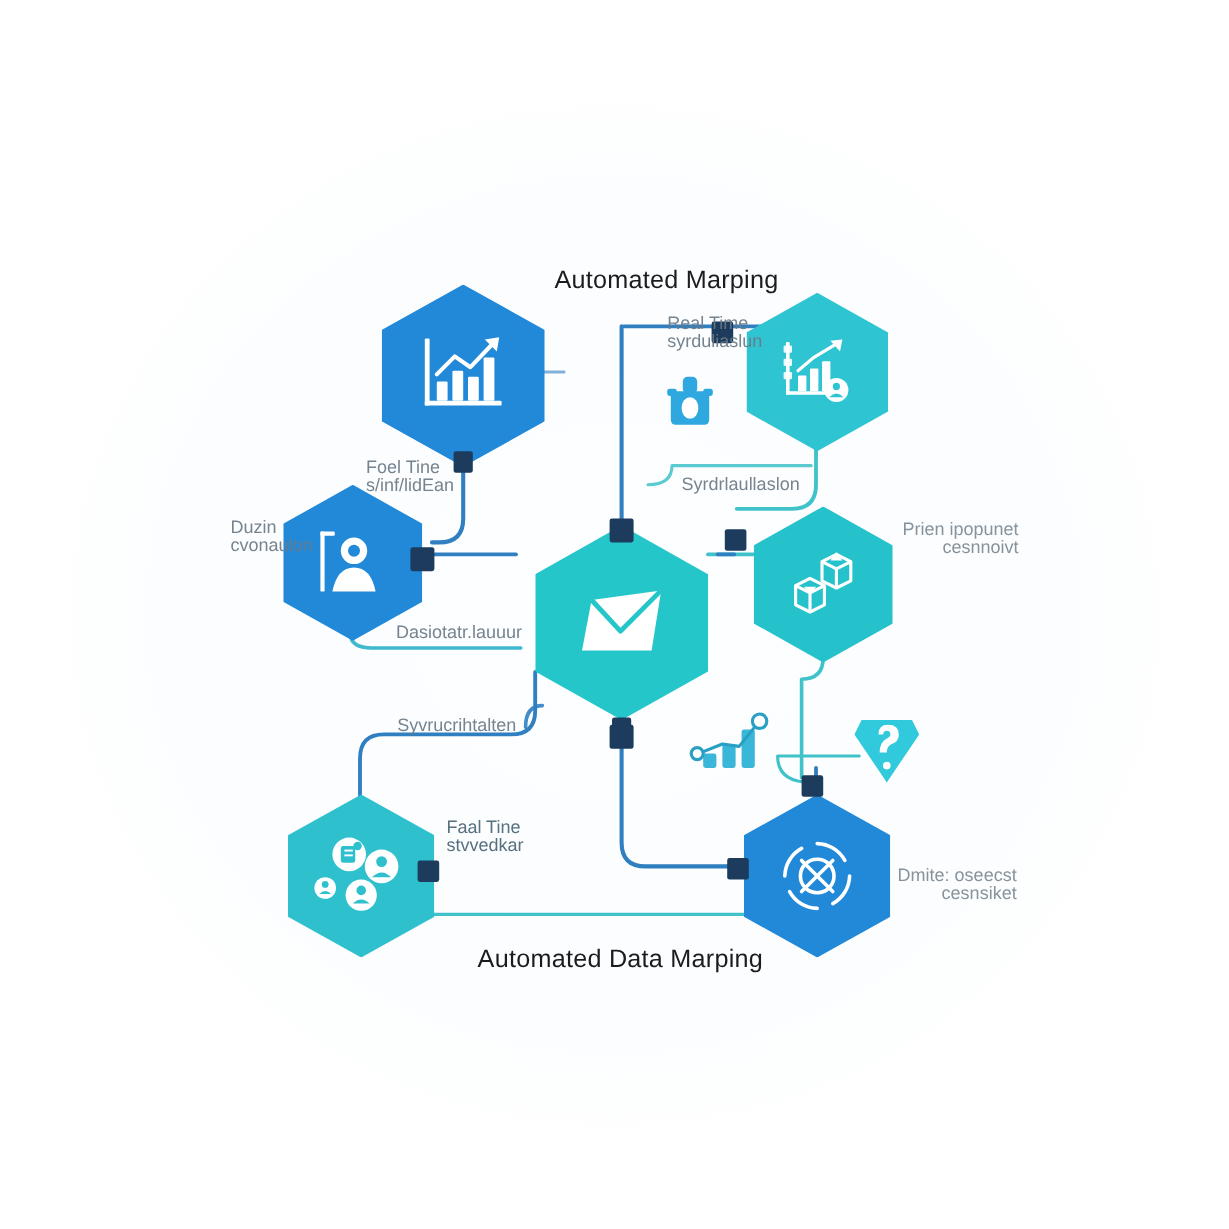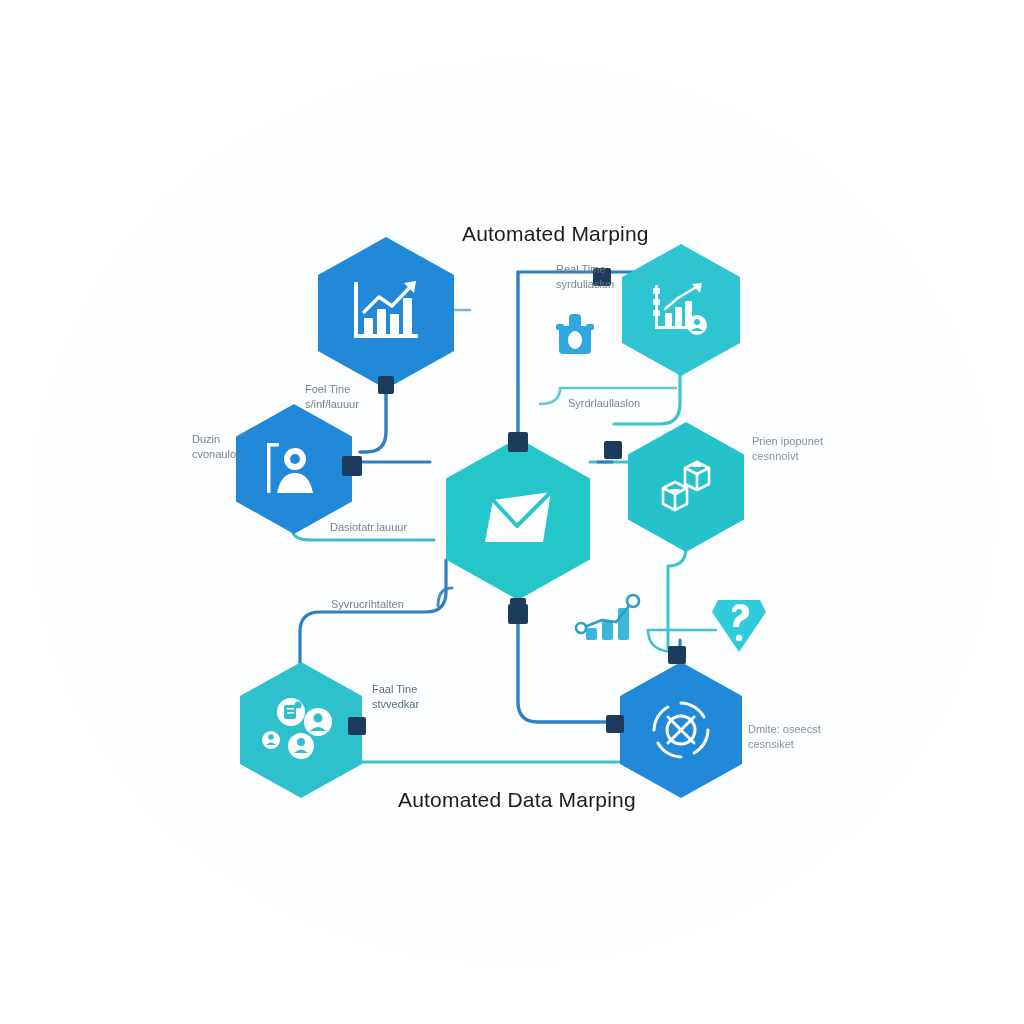--- a/index.html
+++ b/index.html
@@ -41,28 +41,28 @@
     white-space: nowrap;
     font-family: "Liberation Sans", sans-serif;
   }
   .title-top   { left: 462px; top: 218px; }
   .title-bottom{ left: 398px; top: 784px; }
 
   
   .label {
     position: absolute;
     white-space: nowrap;
-    font-size: 11px;
+    font-size: 15px;
     line-height: 15px;
     color: #6b7a86;
     font-family: "Liberation Sans", sans-serif;
     filter: blur(0.45px);
     opacity: .92;
   }
-  .label .l2 { display: block; }
+  .label .l2 { display: block; text-align: right; }
   .label.dim { color: #7d8b95; }
   .label.blue { color: #4a6475; }
 
   .lbl-top-center   { left: 556px; top: 258px; }
   .lbl-left-upper   { left: 305px; top: 366px; margin-top: 12px; }
   .lbl-far-left     { left: 192px; top: 428px; }
   .lbl-sync-right   { left: 568px; top: 392px; }
   .lbl-right        { left: 752px; top: 430px; }
   .lbl-center-left  { left: 330px; top: 516px; }
   .lbl-sync-left    { left: 331px; top: 593px; }
@@ -306,21 +306,21 @@
     <div class="title title-top">Automated Marping</div>
     <div class="title title-bottom">Automated Data Marping</div>
 
     <div class="label lbl-top-center">
       <span>Real Time</span>
       <span class="l2">syrduliaslun</span>
     </div>
 
     <div class="label lbl-left-upper">
       <span>Foel Tine</span>
-      <span class="l2">s/inf/lauuur</span>
+      <span class="l2">s/inf/lidEan</span>
     </div>
 
     <div class="label lbl-far-left">
       <span>Duzin</span>
       <span class="l2">cvonaulon</span>
     </div>
 
     <div class="label lbl-sync-right">
       <span>Syrdrlaullaslon</span>
     </div>

